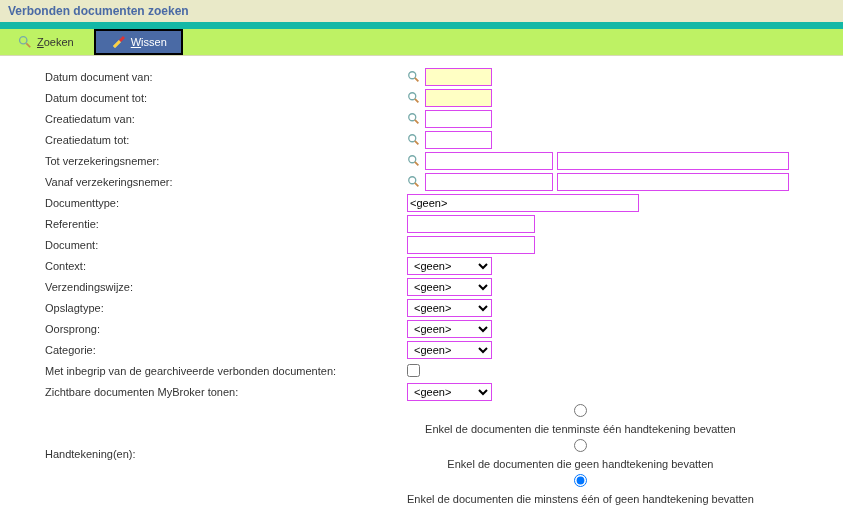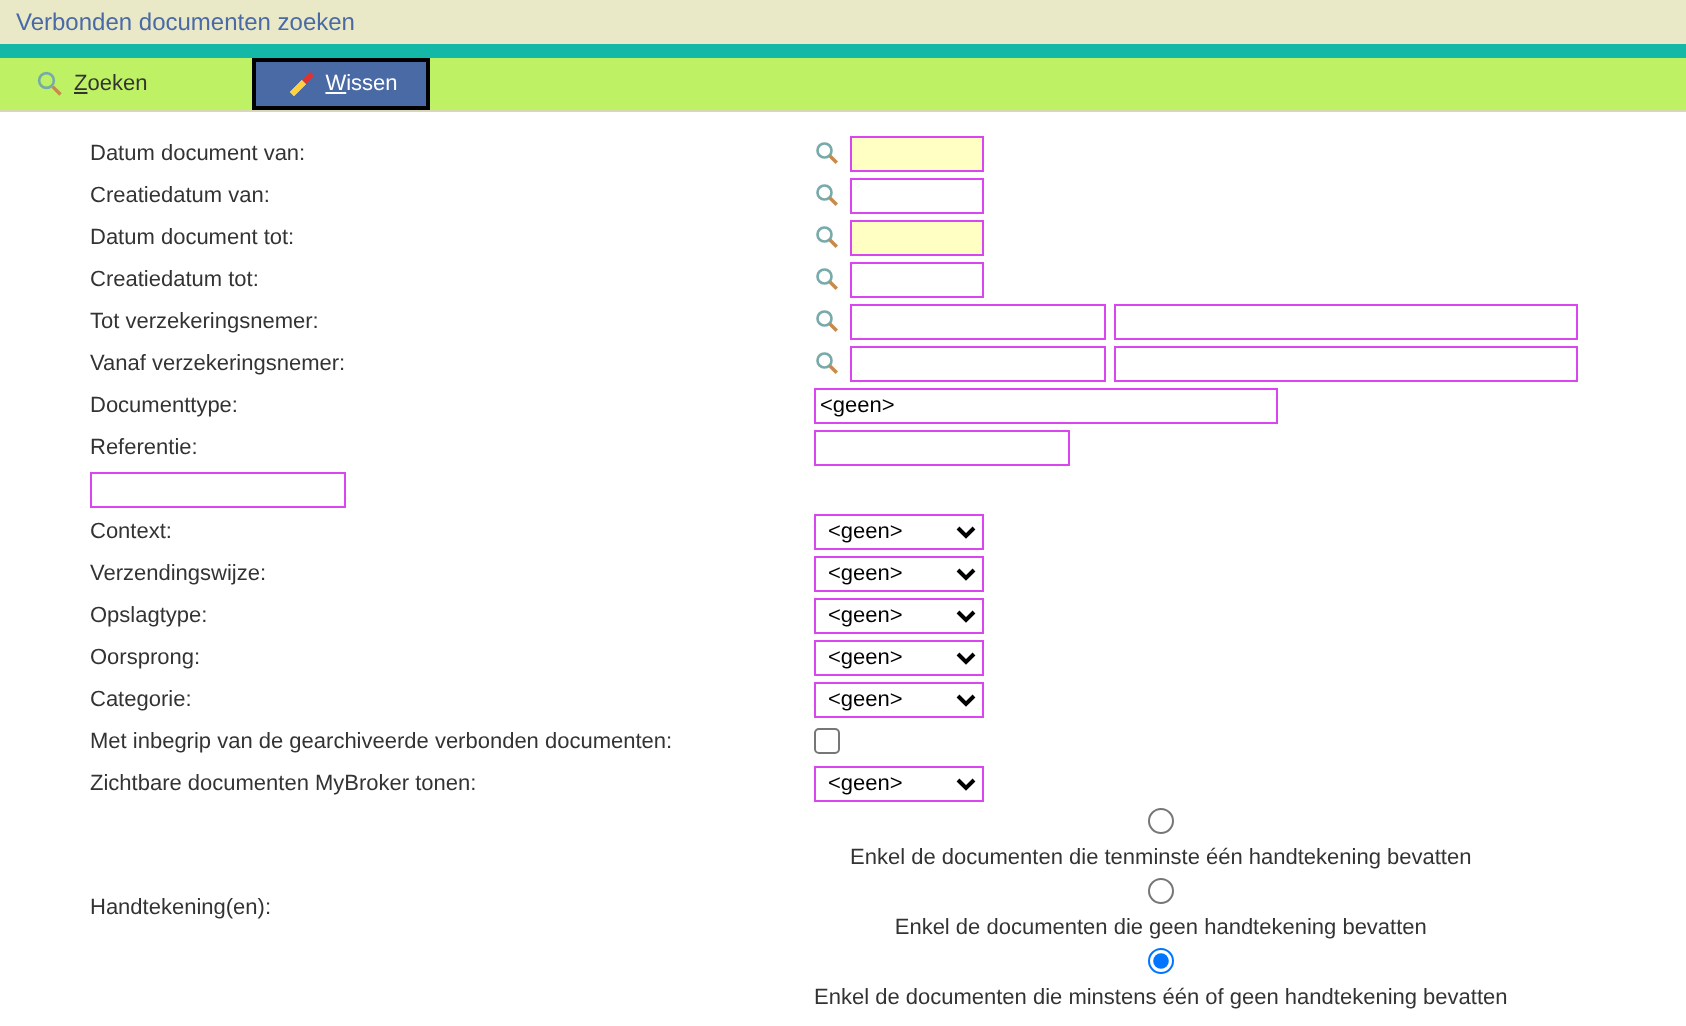--- a/index.html
+++ b/index.html
@@ -7,21 +7,21 @@
     margin: 0;
     font-family: Verdana, Arial, sans-serif;
     font-size: 11px;
     color: #333;
     background: #fff;
     width: 843px;
   }
   .titlebar {
     background: #e9e9c8;
     color: #4a6aa5;
-    font-weight: normal;
+    font-weight: bold;
     font-size: 12px;
     padding: 4px 8px;
   }
   .toolbar {
     background: #bef264;
     border-top: 7px solid #14b8a6;
     border-bottom: 1px solid #d8d8b8;
     padding: 0 8px;
     display: flex;
     gap: 10px;
@@ -36,21 +36,20 @@
     font-size: 11px;
     line-height: 20px;
   }
   .tb-btn .uline { text-decoration: underline; }
   .tb-btn-plain { color: #333; }
   .tb-btn-active {
     background: #4a6aa5;
     color: #fff;
     border: 2px solid #000;
     padding: 1px 14px;
-    margin-left: 32px;
   }
   .icon-mag {
     width:14px; height:14px;
   }
   .icon-brush { width:16px; height:16px; }
   .form {
     padding: 10px 14px 18px 14px;
     margin-left: 31px;
   }
   .row {
@@ -135,42 +134,42 @@
     <div class="controls">
       <svg class="mini-mag" viewBox="0 0 16 16">
           <circle cx="6" cy="6" r="4" fill="none" stroke="#7aa" stroke-width="1.5"></circle>
           <line x1="9" y1="9" x2="13" y2="13" stroke="#c88a4a" stroke-width="2"></line>
         </svg>
       <input type="text" class="in-date req" value="" style="">
     </div>
   </div>
 
   <div class="row">
+    <div class="label">Datum document tot:</div>
+    <div class="controls">
+      <svg class="mini-mag" viewBox="0 0 16 16">
+          <circle cx="6" cy="6" r="4" fill="none" stroke="#7aa" stroke-width="1.5"></circle>
+          <line x1="9" y1="9" x2="13" y2="13" stroke="#c88a4a" stroke-width="2"></line>
+        </svg>
+      <input type="text" class="in-date req" value="" style="">
+    </div>
+  </div>
+
+  <div class="row">
     <div class="label">Creatiedatum van:</div>
     <div class="controls">
       <svg class="mini-mag" viewBox="0 0 16 16">
           <circle cx="6" cy="6" r="4" fill="none" stroke="#7aa" stroke-width="1.5"></circle>
           <line x1="9" y1="9" x2="13" y2="13" stroke="#c88a4a" stroke-width="2"></line>
         </svg>
       <input type="text" class="in-date" value="" style="">
     </div>
   </div>
 
   <div class="row">
-    <div class="label">Datum document tot:</div>
-    <div class="controls">
-      <svg class="mini-mag" viewBox="0 0 16 16">
-          <circle cx="6" cy="6" r="4" fill="none" stroke="#7aa" stroke-width="1.5"></circle>
-          <line x1="9" y1="9" x2="13" y2="13" stroke="#c88a4a" stroke-width="2"></line>
-        </svg>
-      <input type="text" class="in-date req" value="" style="">
-    </div>
-  </div>
-
-  <div class="row">
     <div class="label">Creatiedatum tot:</div>
     <div class="controls">
       <svg class="mini-mag" viewBox="0 0 16 16">
           <circle cx="6" cy="6" r="4" fill="none" stroke="#7aa" stroke-width="1.5"></circle>
           <line x1="9" y1="9" x2="13" y2="13" stroke="#c88a4a" stroke-width="2"></line>
         </svg>
       <input type="text" class="in-date" value="" style="">
     </div>
   </div>
 
@@ -207,20 +206,21 @@
 
   <div class="row">
     <div class="label">Referentie:</div>
     <div class="controls">
       <input type="text" class="in-med" value="" style="">
     </div>
   </div>
 
 
   <div class="row">
+    <div class="label">Document:</div>
     <div class="controls">
       <input type="text" class="in-med" value="" style="">
     </div>
   </div>
 
   <div class="row">
     <div class="label">Context:</div>
     <div class="controls">
       <select class="sel-geen"><option>&lt;geen&gt;</option></select>
     </div>

